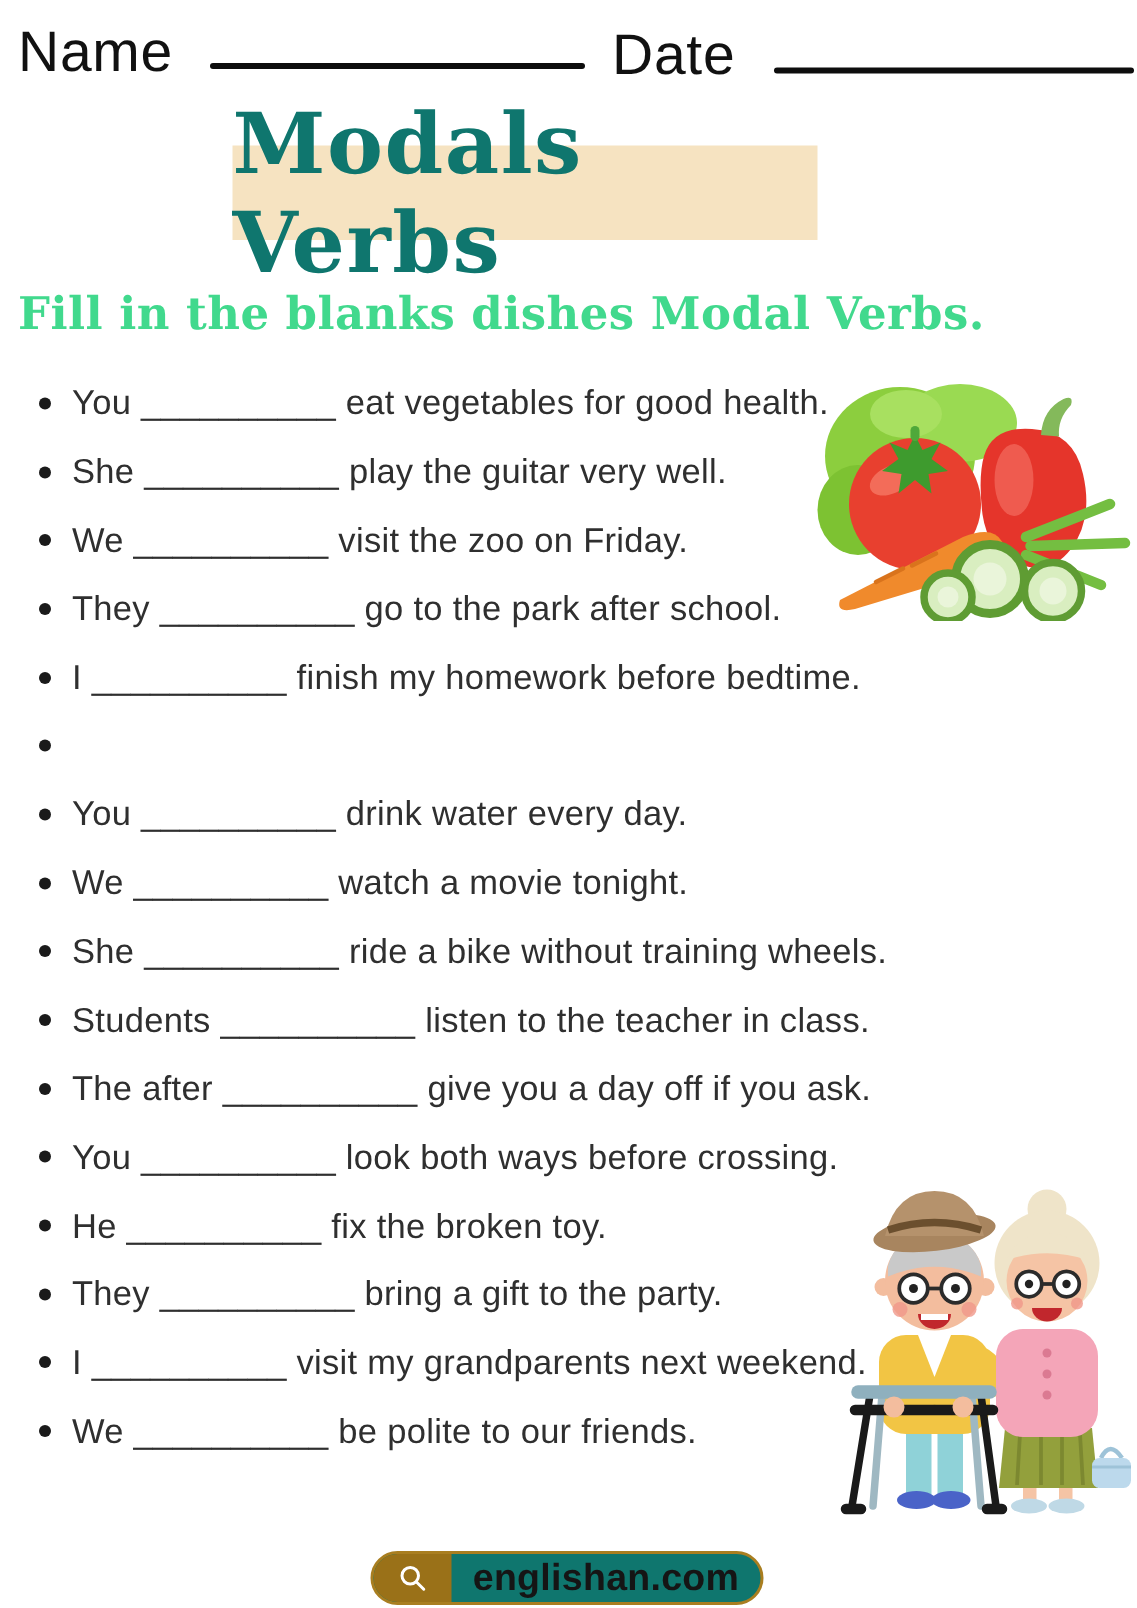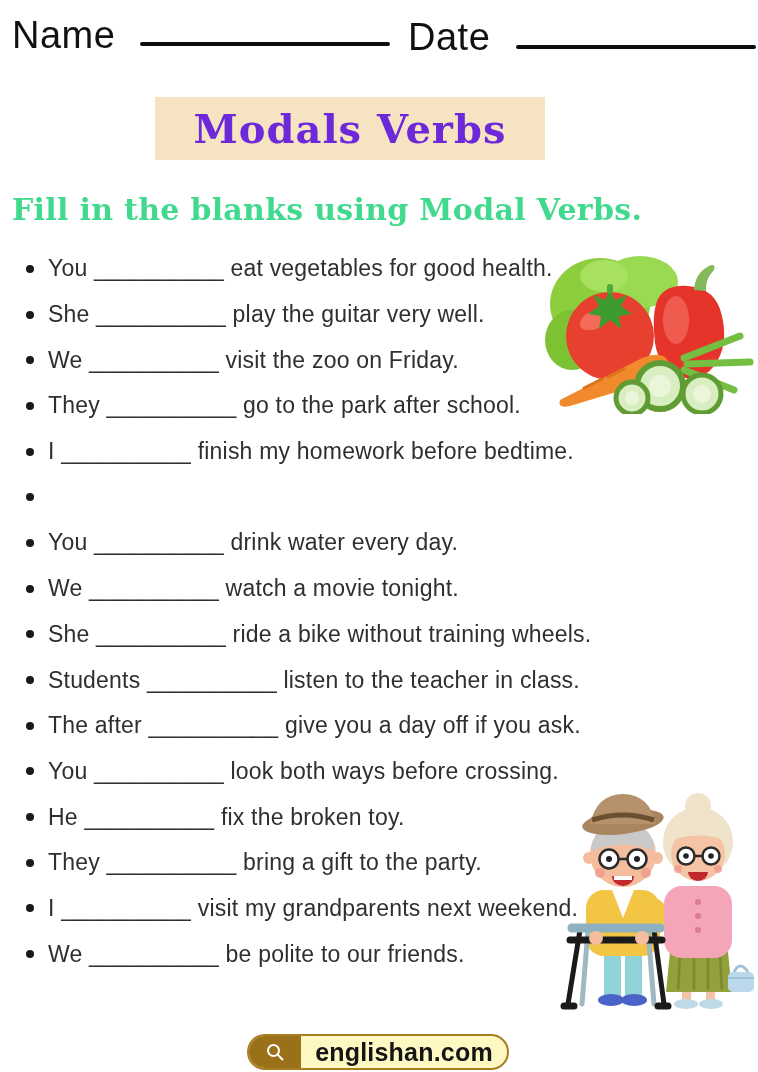--- a/index.html
+++ b/index.html
@@ -37,22 +37,22 @@
   .title-banner {
     position: absolute;
     left: 155px; top: 97px;
     width: 390px; height: 63px;
     background: #F6E3C1;
     display: flex; align-items: center; justify-content: center;
   }
   .title-banner h1 {
     font-family: "DejaVu Serif", serif;
     font-weight: bold;
-    font-size: 40px;
-    color: #6d28d9;
+    font-size: 56px;
+    color: #0f766e;
     letter-spacing: 1px;
   }
 
   
   .instruction {
     position: absolute;
     left: 12px; top: 192px;
     font-family: "DejaVu Serif", serif;
     font-weight: bold;
     font-size: 30px;
@@ -97,21 +97,21 @@
     position: absolute;
     left: 558px; top: 780px;
     width: 198px; height: 236px;
   }
 
   
   .footer-pill {
     position: absolute;
     left: 247px; top: 1034px;
     width: 262px; height: 36px;
-    background: #fef9c3;
+    background: #0f766e;
     border: 2px solid #A97E20;
     border-radius: 18px;
     display: flex;
     align-items: stretch;
     overflow: hidden;
     cursor: pointer;
   }
   .search-chip {
     width: 52px;
     background: #9A7118;
@@ -134,21 +134,21 @@
 
   <div class="hdr-label" id="name-label">Name</div>
   <div class="hdr-line" id="name-line"></div>
   <div class="hdr-label" id="date-label">Date</div>
   <div class="hdr-line" id="date-line"></div>
 
   <div class="title-banner">
     <h1>Modals Verbs</h1>
   </div>
 
-  <div class="instruction">Fill in the blanks using Modal Verbs.</div>
+  <div class="instruction">Fill in the blanks dishes Modal Verbs.</div>
 
   <svg class="veg-illustration" viewBox="0 0 212 168" aria-hidden="true">
 
     <ellipse cx="56" cy="58" rx="50" ry="46" fill="#8CCE3E"></ellipse>
     <ellipse cx="96" cy="36" rx="38" ry="26" fill="#9ADA52"></ellipse>
     <ellipse cx="28" cy="94" rx="27" ry="30" fill="#7DC232"></ellipse>
     <ellipse cx="60" cy="30" rx="24" ry="16" fill="#A8E060"></ellipse>
 
     <path d="M112 58 q6 -20 32 -18 q28 2 34 30 q7 30 -8 50 q-13 17 -32 11 q-23 -7 -27 -34 q-3 -25 1 -39z" fill="#E5352B"></path>
     <ellipse cx="132" cy="74" rx="13" ry="24" fill="#F2685C" opacity="0.75"></ellipse>

